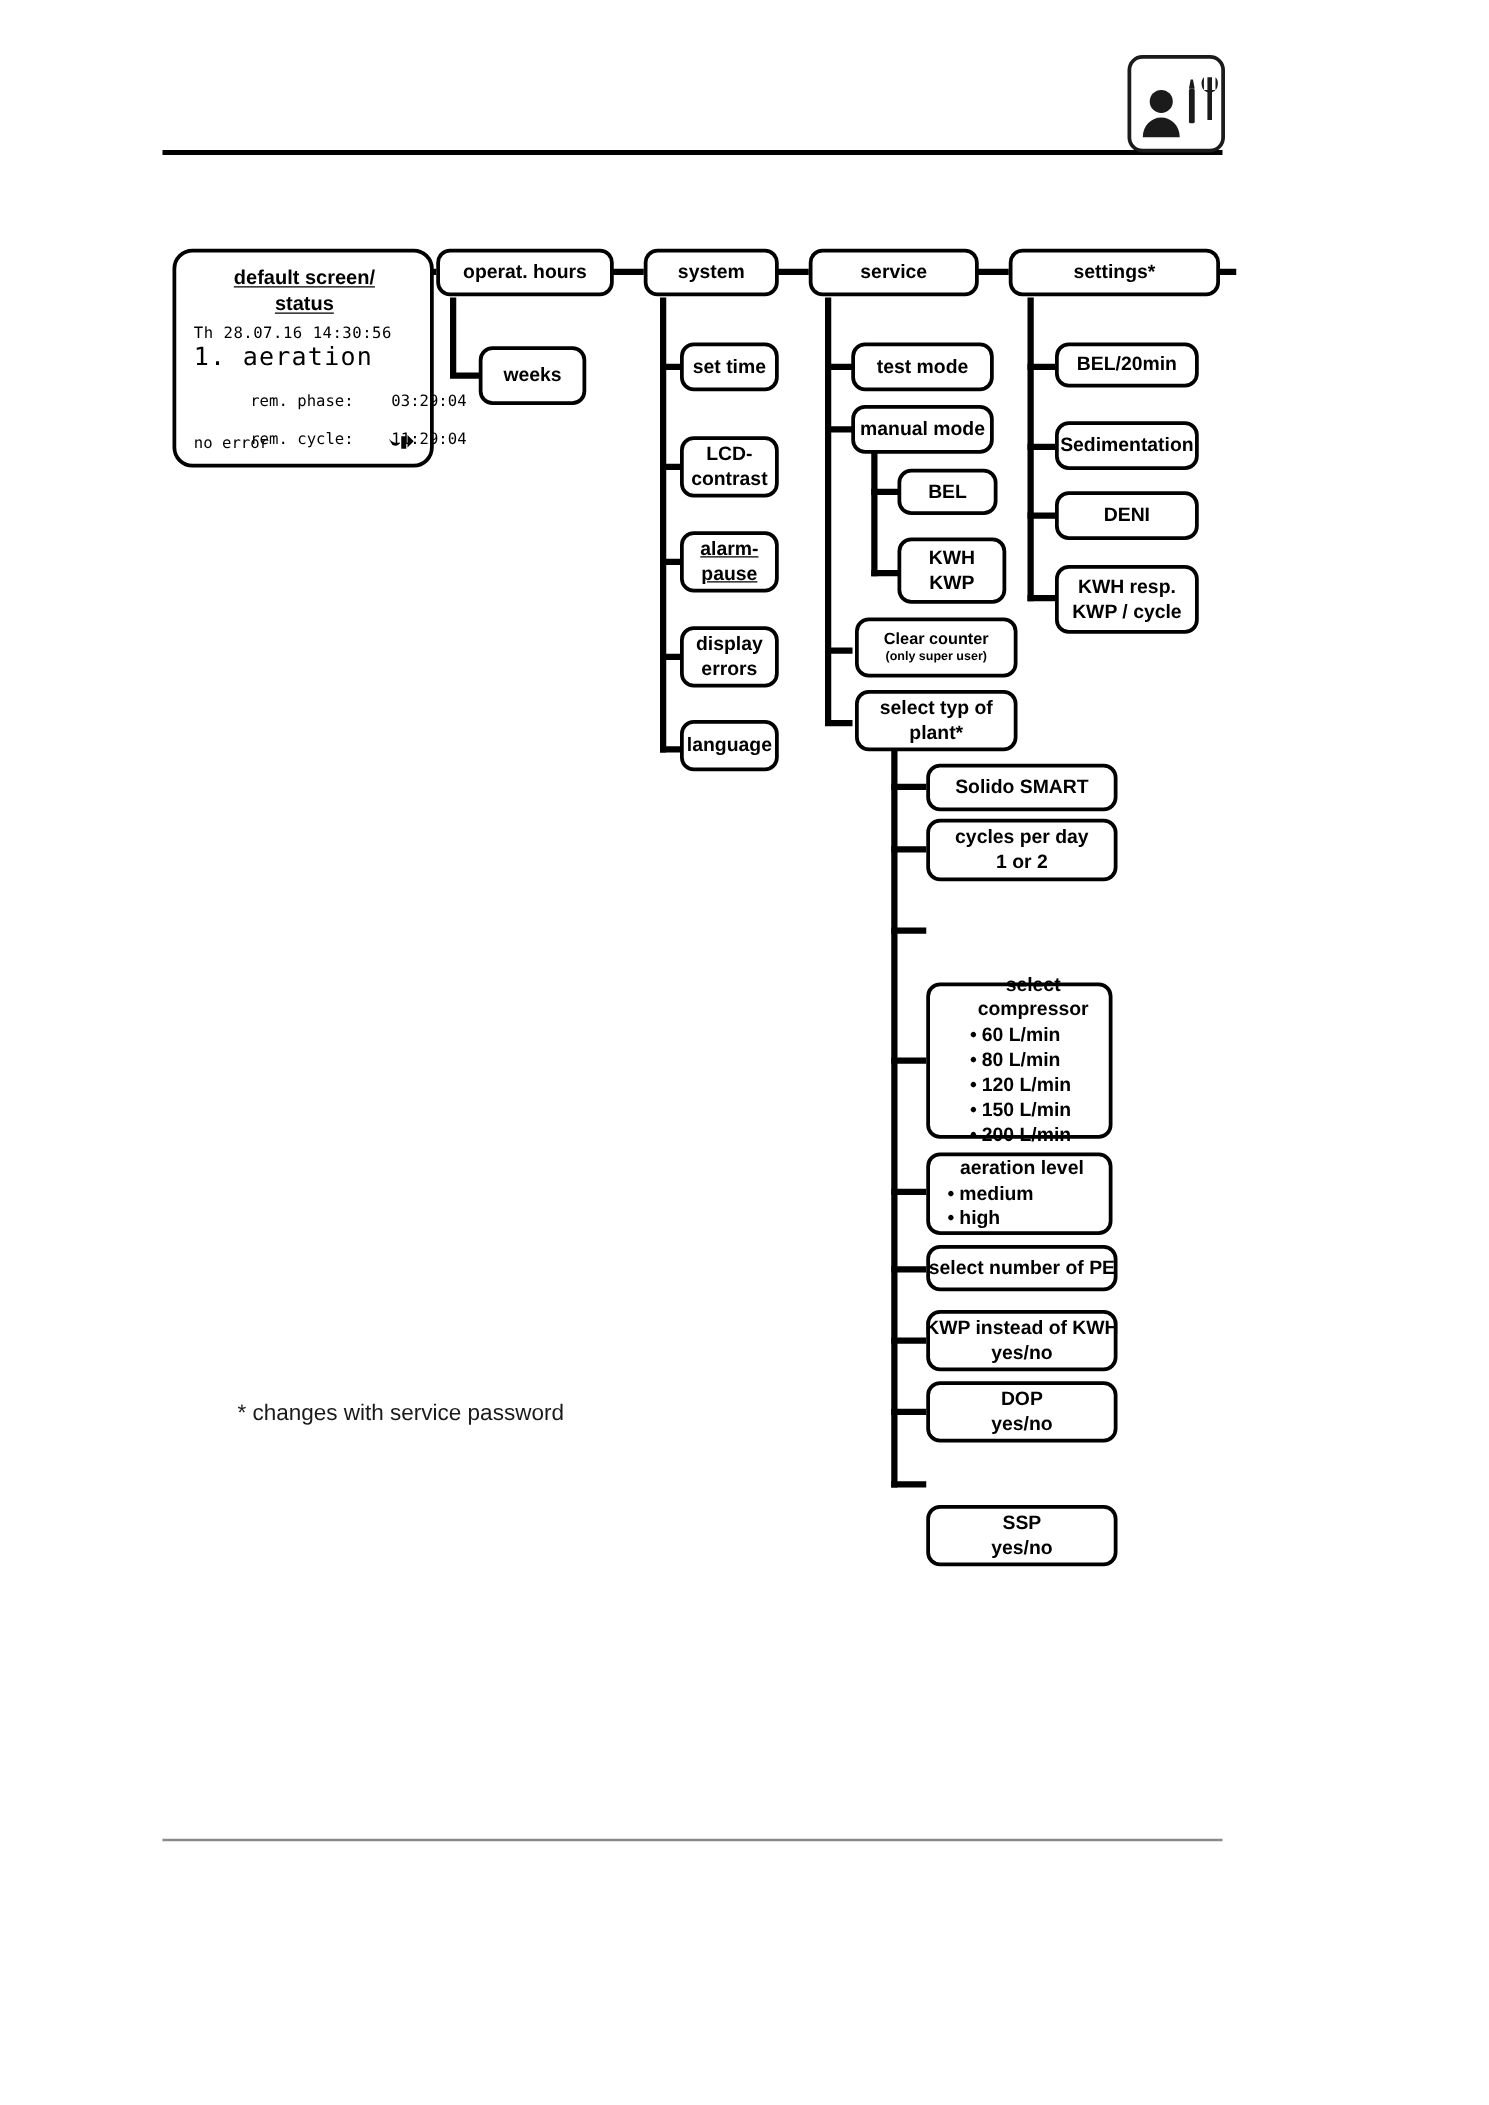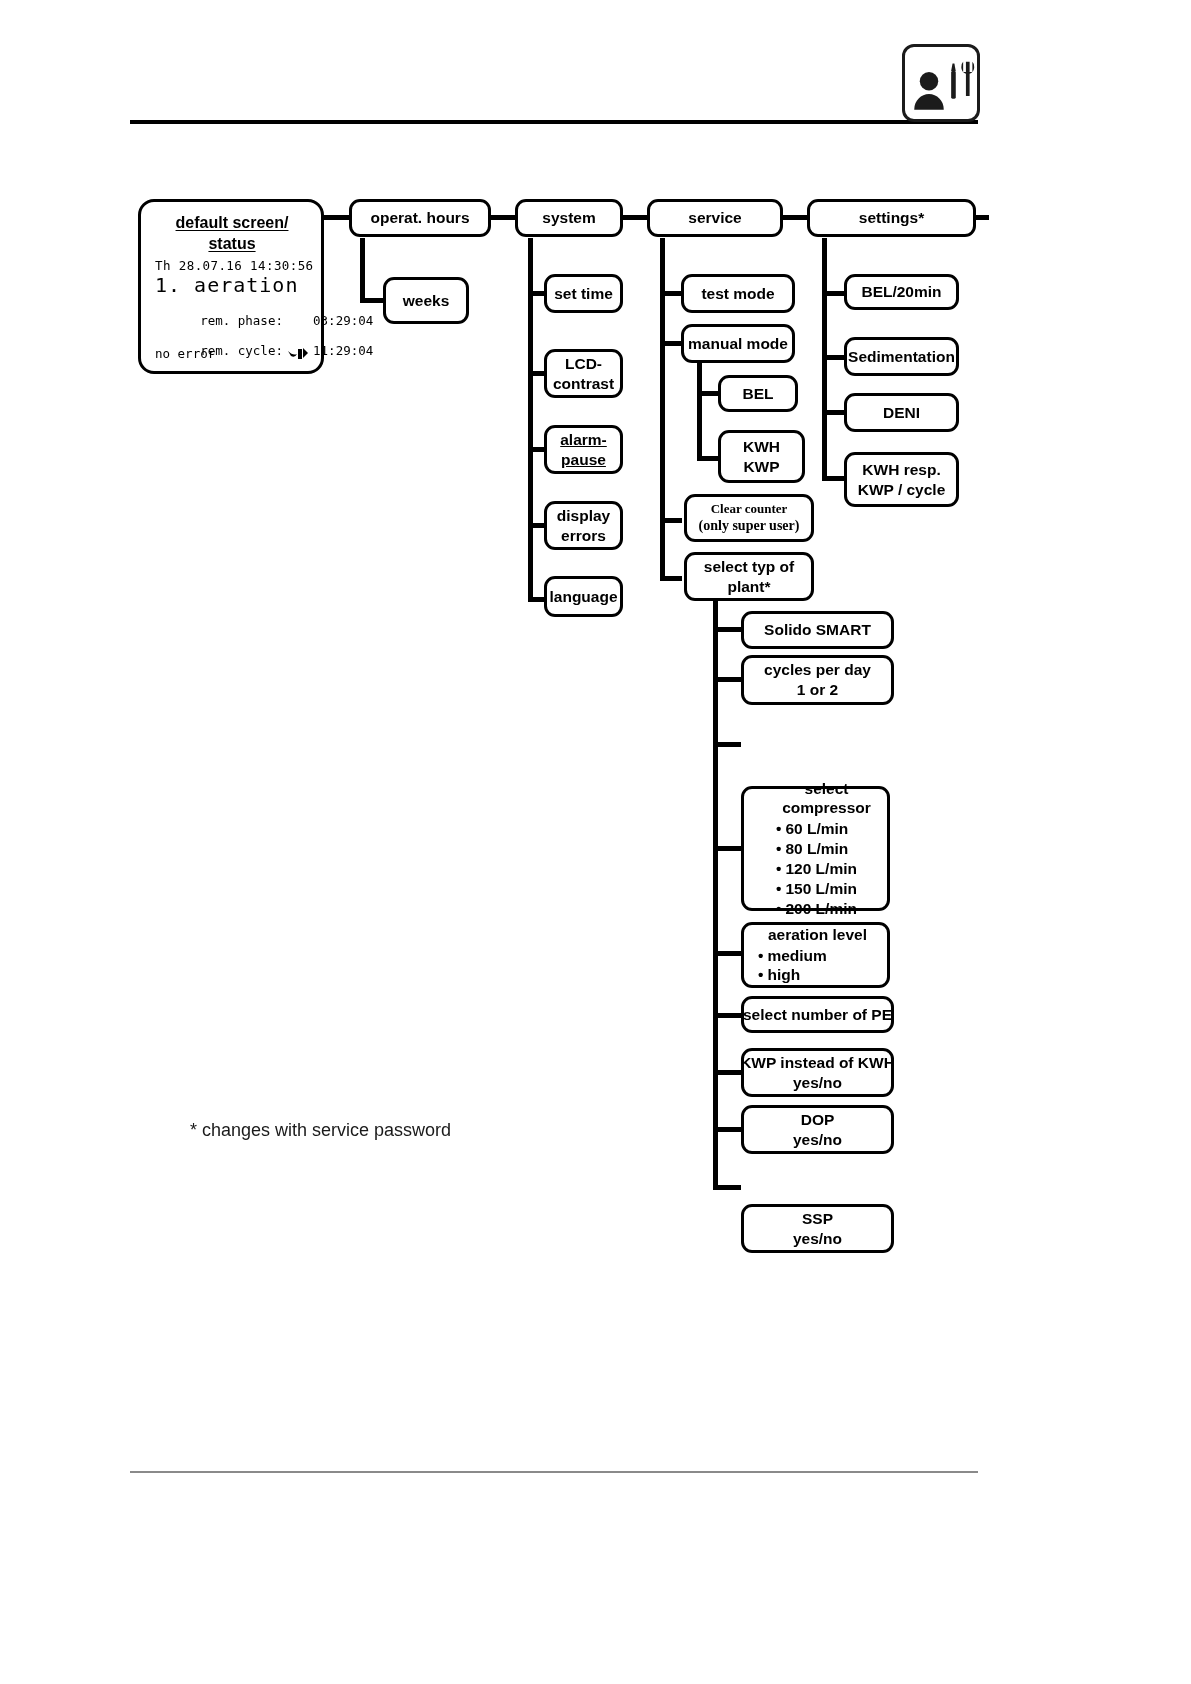--- a/index.html
+++ b/index.html
@@ -61,21 +61,21 @@
     align-items: center;
     justify-content: center;
     font-weight: bold;
     font-size: 15.5px;
     line-height: 1.28;
     text-align: center;
     padding: 3px 6px;
     z-index: 3;
   }
   .node .ln { display: block; white-space: nowrap; }
-  .node.small { font-size: 13px; font-family: Liberation Serif, serif; }
+  .node.small { font-size: 13px; }
 
   
   .node.opts {
     align-items: stretch;
     justify-content: center;
     text-align: left;
     padding: 6px 10px 6px 14px;
   }
   .node.opts .hd {
     text-align: center;
@@ -89,21 +89,21 @@
   .node.opts .bullet::before {
     content: "\2022";
     margin-right: 4px;
   }
 
   
   .lcd {
     position: absolute;
     left: 138px;
     top: 199px;
-    width: 186px;
+    width: 209px;
     height: 175px;
     box-sizing: border-box;
     border: 3px solid #000000;
     border-radius: 16px;
     background: #ffffff;
     z-index: 3;
     padding: 10px 12px 24px 14px;
   }
   .lcd-title {
     text-align: center;
@@ -285,21 +285,21 @@
   </div>
 
   <div class="node" style="left:681px; top:274px; width:114px; height:39px;">
     <span class="ln">test mode</span>
   </div>
   <div class="node" style="left:681px; top:324px; width:114px; height:39px;">
     <span class="ln">manual mode</span>
   </div>
   <div class="node small" style="left:684px; top:494px; width:130px; height:48px;">
     <span class="ln">Clear counter</span>
-    <span class="ln" style="font-size:14px;text-align:right;">(only super user)</span>
+    <span class="ln" style="font-size:10px;text-align:right;">(only super user)</span>
   </div>
   <div class="node" style="left:684px; top:552px; width:130px; height:49px;">
     <span class="ln">select typ of</span>
     <span class="ln">plant*</span>
   </div>
 
   <div class="node" style="left:718px; top:375px; width:80px; height:37px;">
     <span class="ln">BEL</span>
   </div>
   <div class="node" style="left:718px; top:430px; width:87px; height:53px;">

